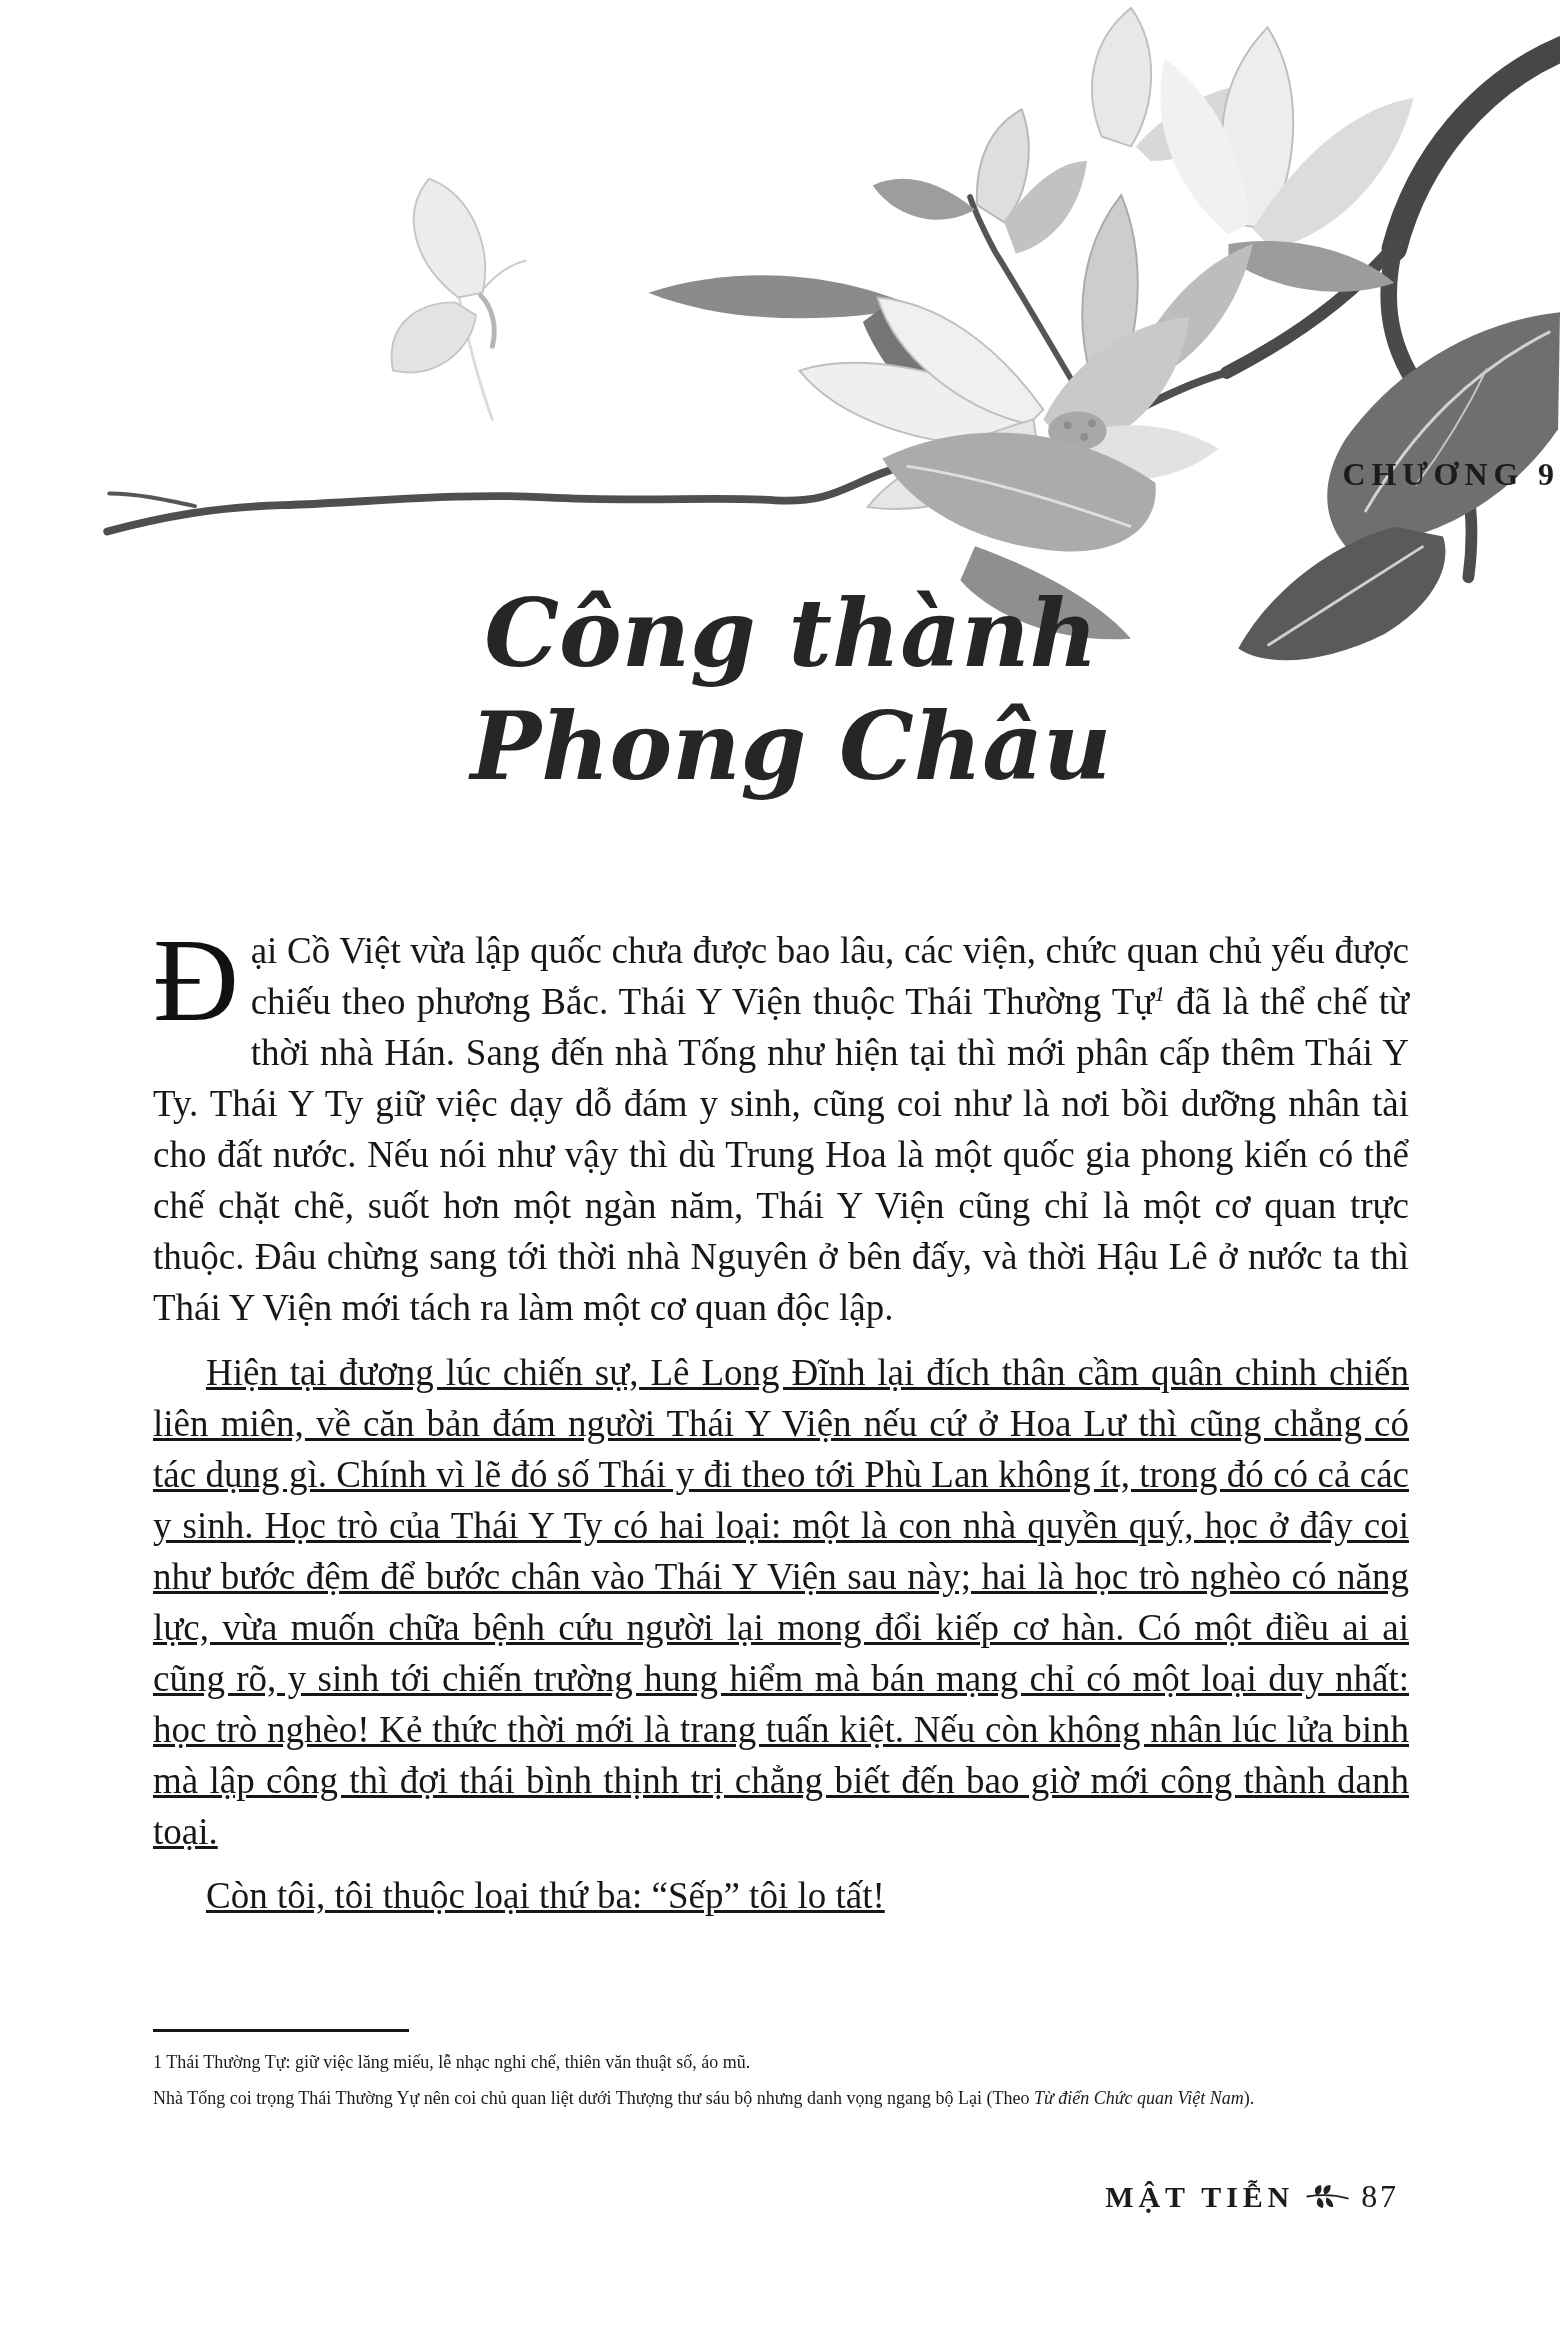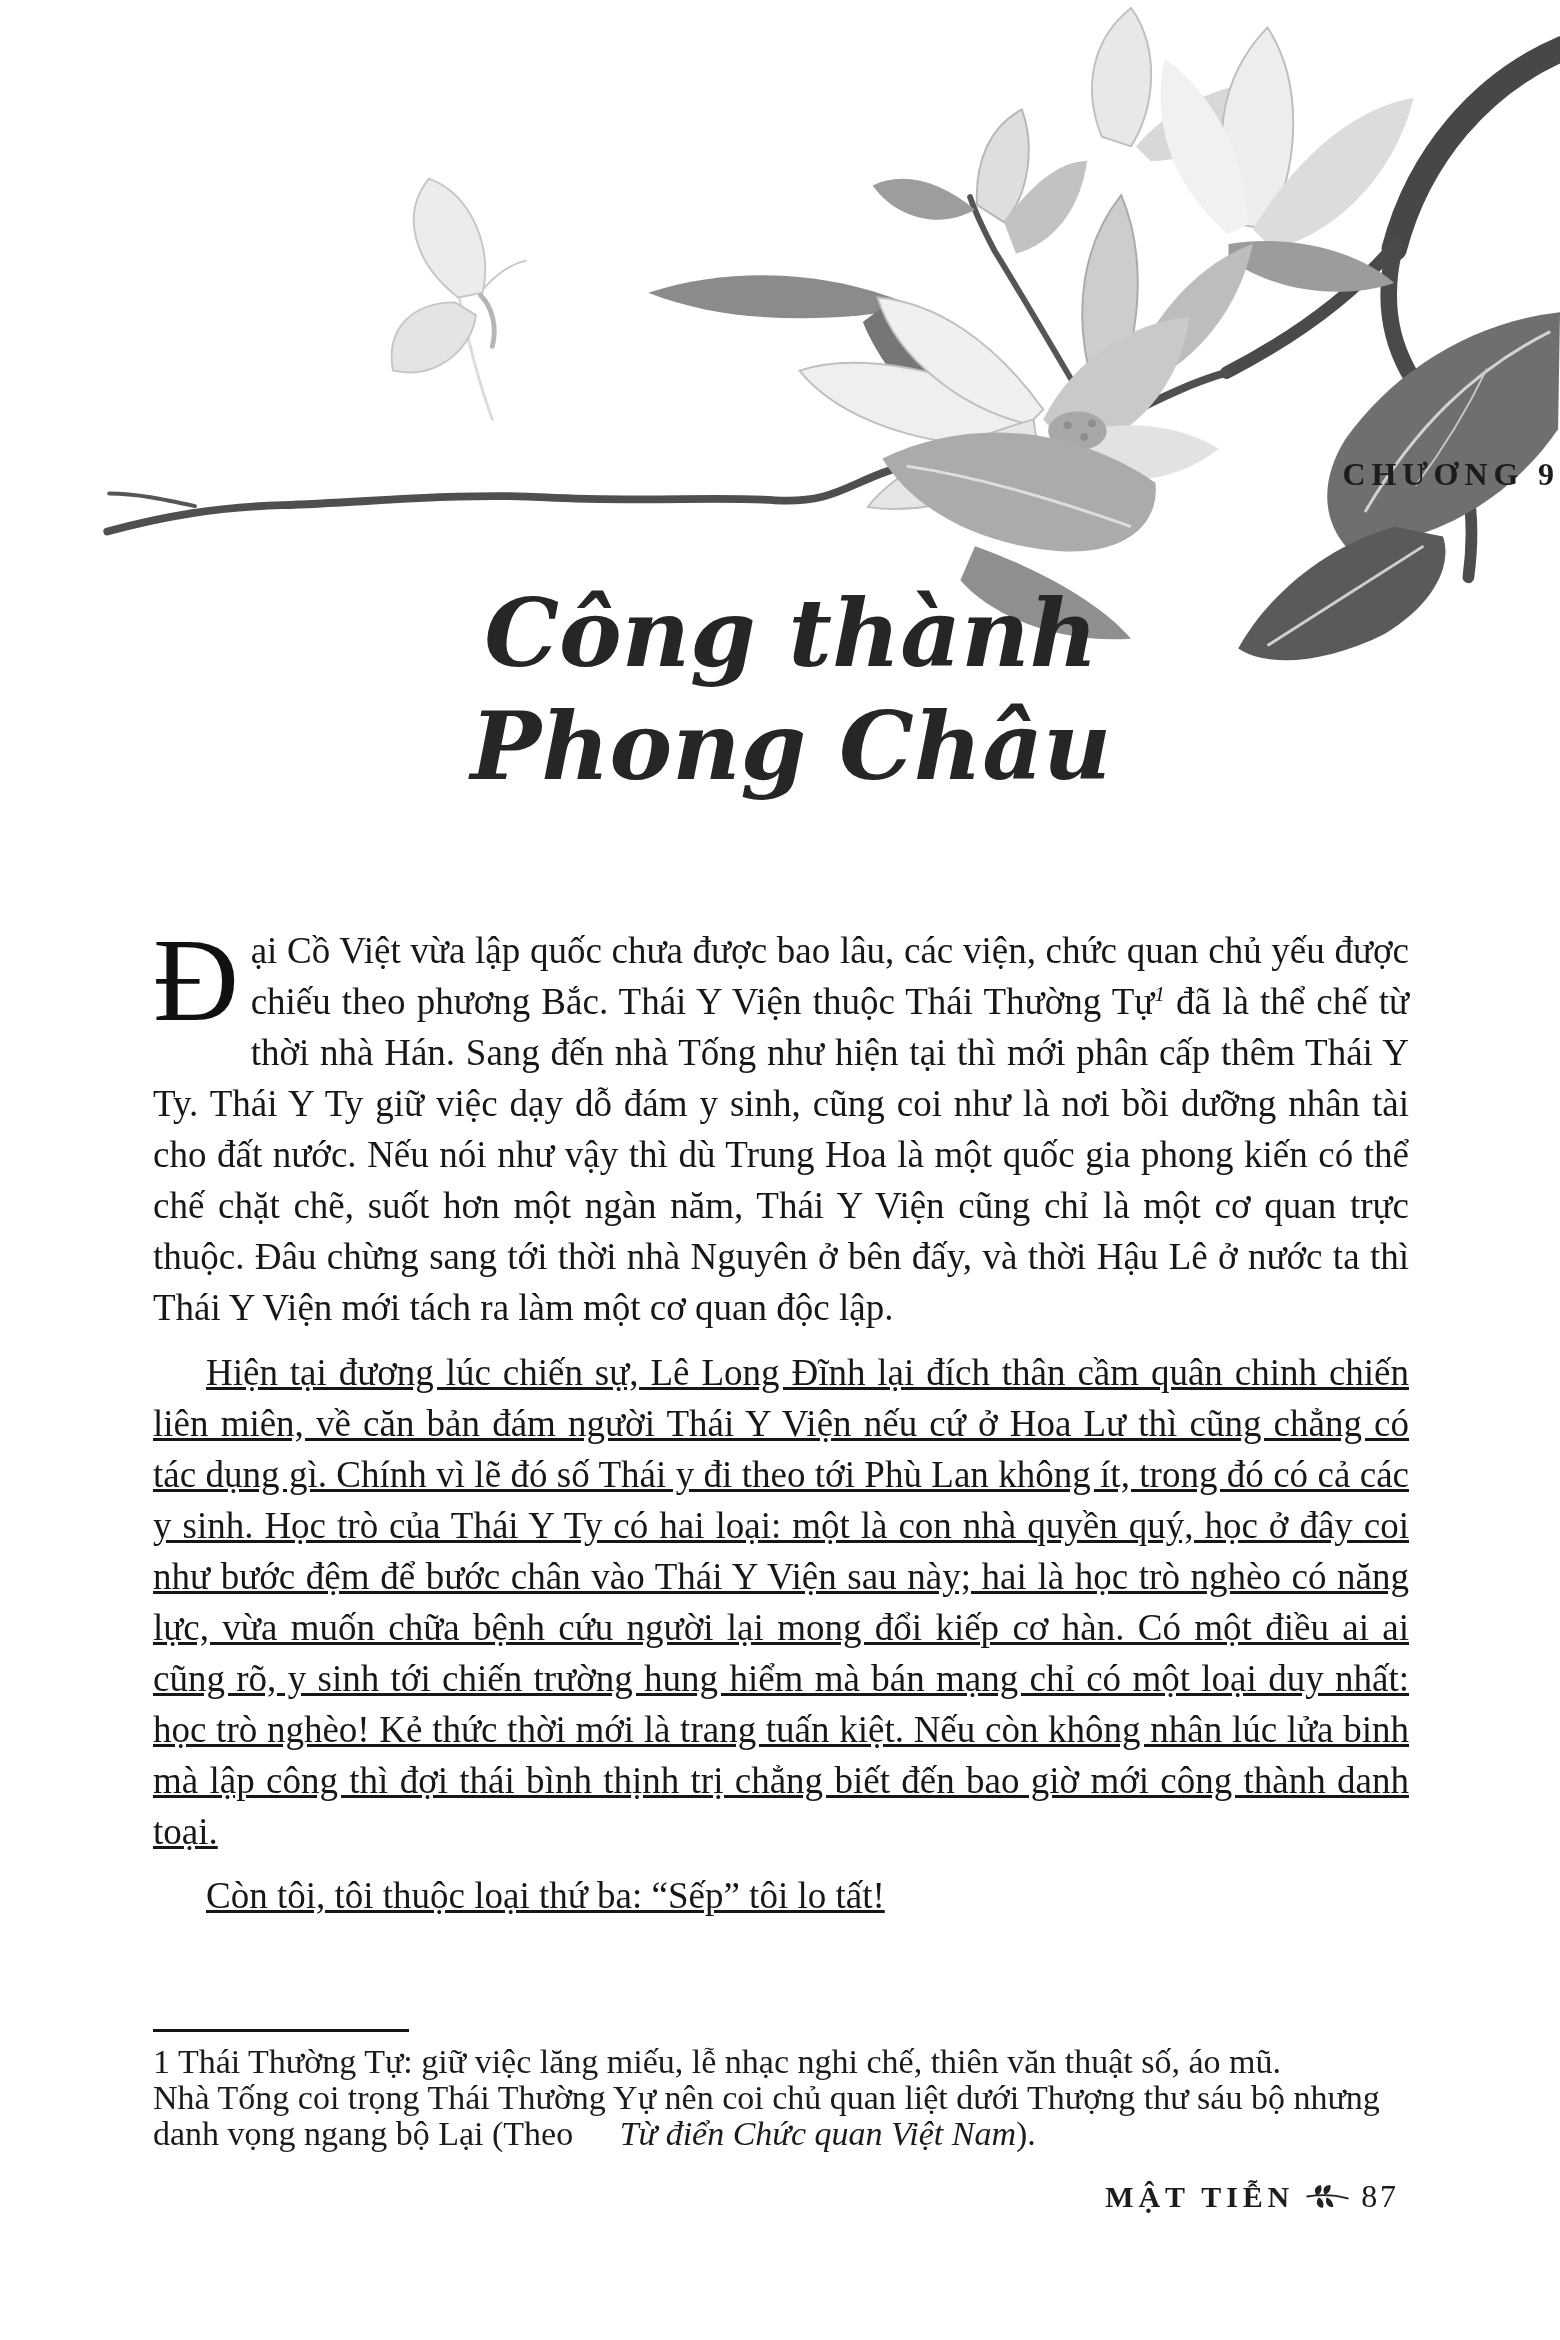--- a/index.html
+++ b/index.html
@@ -33,24 +33,24 @@
     float:left; font-size:119px; line-height:98px; height:98px;
     margin:5.9px 11.7px 0 0; font-weight:400; color:#111;
   }
   .fn-ref { font-style:italic; font-size:0.58em; vertical-align:super; line-height:0; }
   .footnote-rule {
     position:absolute; top:2029px; left:153px; width:256px; height:2.9px;
     background:#141414; z-index:4;
   }
   .footnotes {
     position:absolute; top:2044px; left:153px; width:1263px;
-    font-size:34px; line-height:36px; color:#1b1b1b; text-align:left;
+    font-size:18px; line-height:36px; color:#1b1b1b; text-align:left;
   }
   .footnotes .fn-line { margin:0; }
-  .fn-italic { font-style:italic;margin-left:38px; }
+  .fn-italic { font-style:italic; }
   .footer {
     position:absolute; top:2177px; right:161px; height:39px;
     display:flex; align-items:center; gap:11px;
     font-size:30px; color:#1c1c1c;
   }
   .footer .running-title { letter-spacing:4.9px; font-weight:600; }
   .footer .page-number { letter-spacing:2.9px; font-weight:400; font-size:32px;text-align:center; }
   .sprig { width:45px; height:27px; }
 </style>
 </head>

